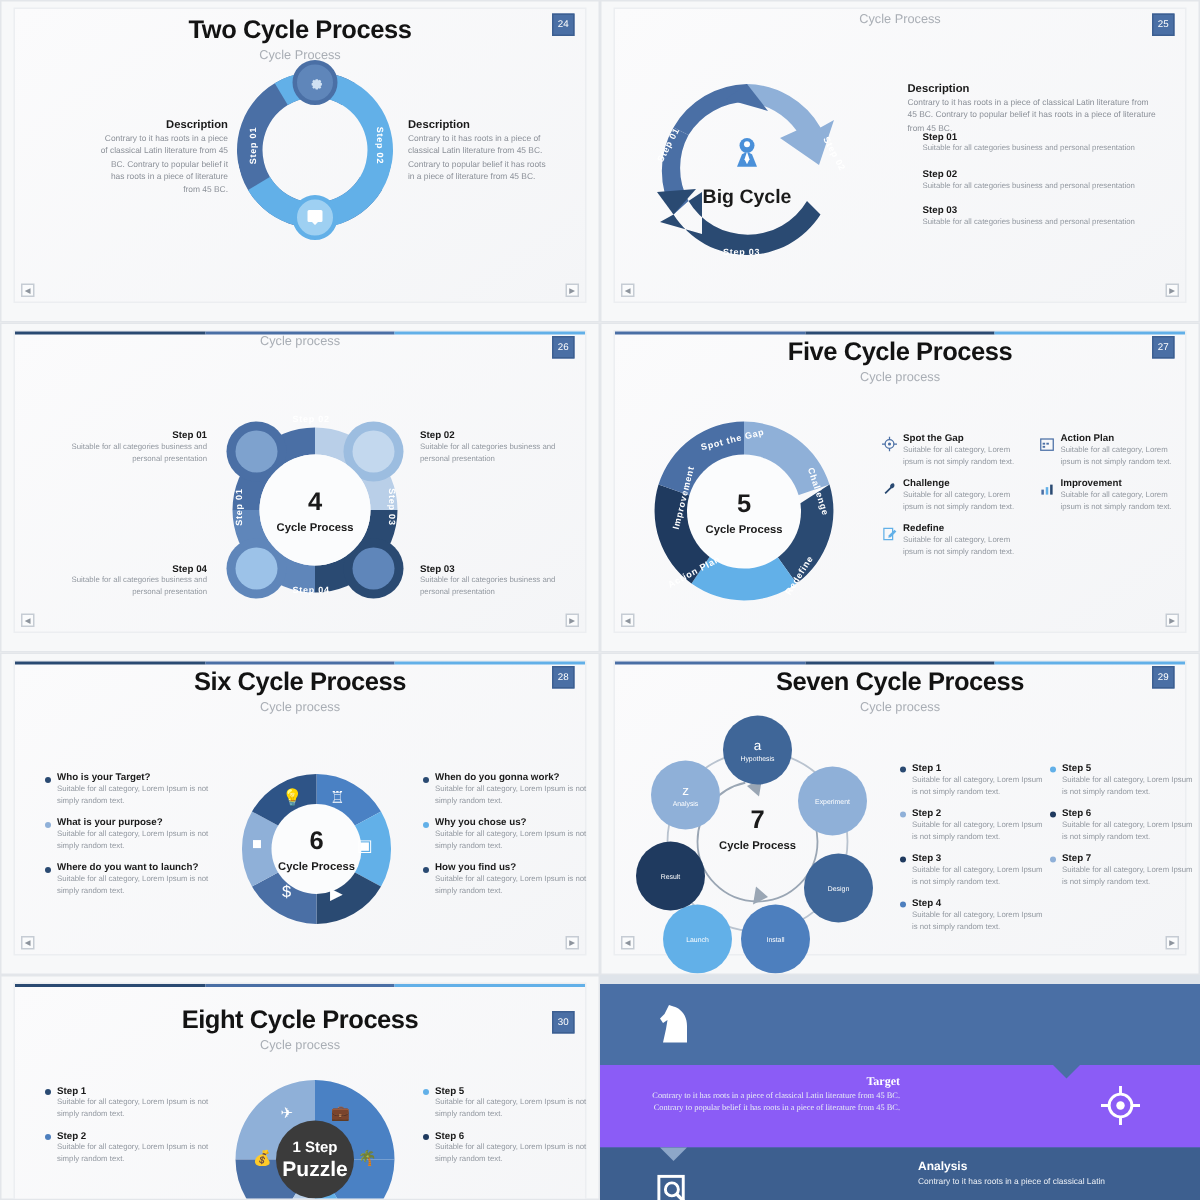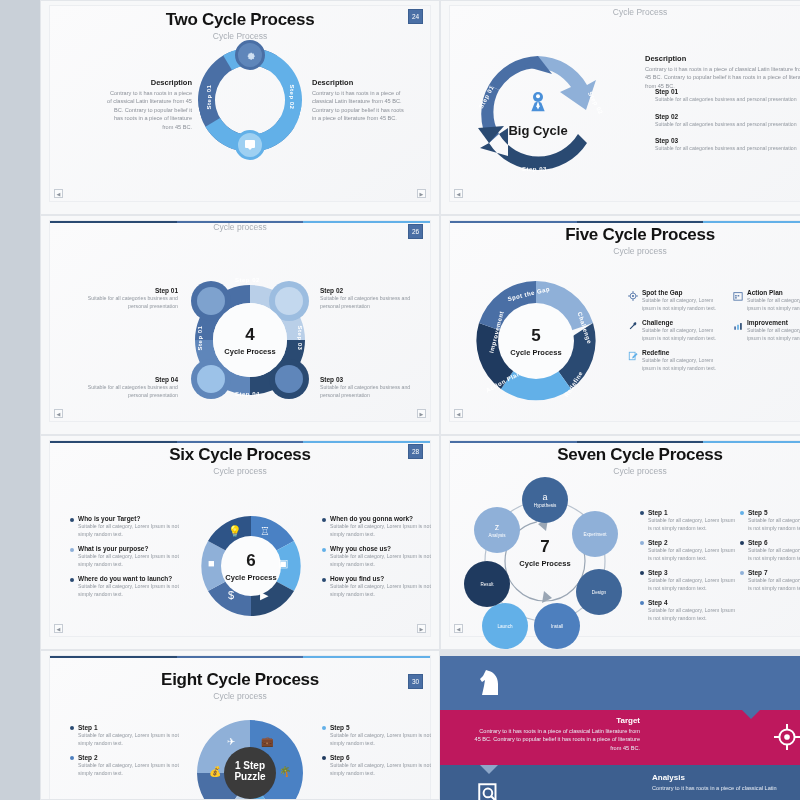--- a/index.html
+++ b/index.html
@@ -8,21 +8,20 @@
     background: #d8dde3;
     font-family: "Liberation Sans", sans-serif;
     overflow: hidden;
   }
   .grid {
     width: 800px; height: 800px;
     display: grid;
     grid-template-columns: 400px 400px;
     grid-template-rows: 215px 220px 215px 150px;
     background: #c9d0d8;
-    padding-left: 40px;
   }
   .slide {
     position: relative;
     background: #f7f8f9;
     border: 1px solid #e3e6ea;
     overflow: hidden;
   }
   .slide-inner {
     position: absolute;
     left: 8px; right: 8px; top: 4px; bottom: 12px;
@@ -583,21 +582,21 @@
           <path d="M55 2 A53 53 0 0 1 108 55 L78 55 A23 23 0 0 0 55 32 Z" fill="#4a81c4"></path>
           <path d="M55 2 A53 53 0 0 0 2 55 L32 55 A23 23 0 0 1 55 32 Z" fill="#8fb0d8"></path>
           <path d="M2 55 A53 53 0 0 0 28 100 L44 75 A23 23 0 0 1 32 55 Z" fill="#4a6fa5"></path>
           <path d="M108 55 A53 53 0 0 1 82 100 L66 75 A23 23 0 0 0 78 55 Z" fill="#4a81c4"></path>
           <path d="M28 100 A53 53 0 0 0 55 108 L55 78 A23 23 0 0 1 44 75 Z" fill="#b9cfe8"></path>
           <path d="M82 100 A53 53 0 0 1 55 108 L55 78 A23 23 0 0 0 66 75 Z" fill="#62b0e8"></path>
           <circle cx="55" cy="55" r="26" fill="#3b3b3b"></circle>
         </svg>
         <div style="position:absolute;left:0;top:42px;width:110px;text-align:center;color:#fff;">
           <div style="font-size:10px;font-weight:bold;">1 Step</div>
-          <div style="font-size:10px;font-weight:bold;text-align:center;">Puzzle</div>
+          <div style="font-size:14px;font-weight:bold;text-align:center;">Puzzle</div>
         </div>
         <span style="position:absolute;left:32px;top:18px;color:#fff;font-size:10px;">✈</span>
         <span style="position:absolute;left:66px;top:18px;color:#fff;font-size:10px;">💼</span>
         <span style="position:absolute;left:14px;top:48px;color:#fff;font-size:10px;">💰</span>
         <span style="position:absolute;left:84px;top:48px;color:#fff;font-size:10px;">🌴</span>
       </div>
 
       <div style="position:absolute;left:20px;top:68px;width:110px;">
         <div class="li">
             <span class="bullet" style="background:#2a4a72;margin-top:2px;flex:none;"></span>
@@ -638,21 +637,21 @@
 
   <div class="slide" style="background:#4a6fa5;border:none;">
     <div style="position:absolute;left:0;right:0;top:0;height:6px;background:#dfe4ea;"></div>
 
     <div style="position:absolute;left:0;right:0;top:6px;height:54px;background:#4a6fa5;">
       <svg width="24" height="30" viewBox="0 0 24 30" style="position:absolute;left:38px;top:12px;">
         <path d="M8 2 L5 8 L2 11 L4 14 L7 12 L6 18 L4 27 H20 L20 16 C20 8 15 4 11 3 Z" fill="#fff"></path>
       </svg>
     </div>
 
-    <div style="position:absolute;left:0;right:0;top:60px;height:55px;background:#be185d;">
+    <div style="position:absolute;left:0;right:0;top:60px;height:55px;background:#8b5cf6;font-family:Liberation Serif, serif;">
       <div class="notch" style="right:80px;top:0;border-top:9px solid #4a6fa5;"></div>
       <svg width="26" height="26" viewBox="0 0 24 24" style="position:absolute;right:40px;top:14px;">
         <circle cx="12" cy="12" r="7" fill="none" stroke="#fff" stroke-width="1.8"></circle>
         <circle cx="12" cy="12" r="2.6" fill="#fff"></circle>
         <path d="M12 0v5M12 19v5M0 12h5M19 12h5" stroke="#fff" stroke-width="1.8"></path>
       </svg>
       <div style="position:absolute;left:32px;top:6px;width:168px;text-align:right;">
         <div class="band-h">Target</div>
         <div class="band-txt">Contrary to it has roots in a piece of classical Latin literature from 45 BC. Contrary to popular belief it has roots in a piece of literature from 45 BC.</div>
       </div>

